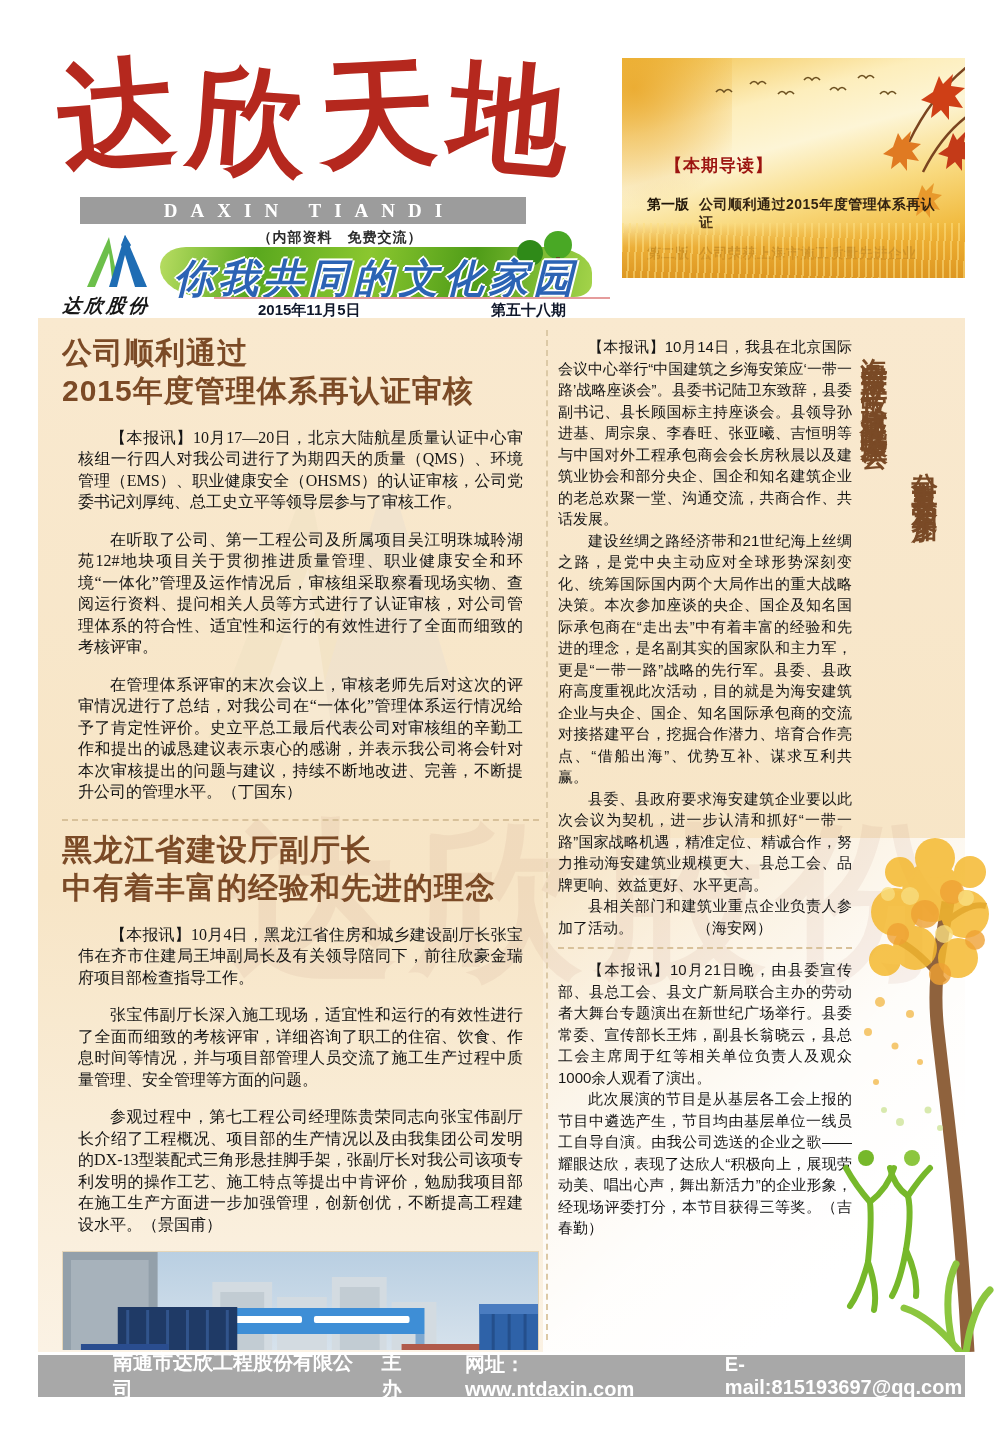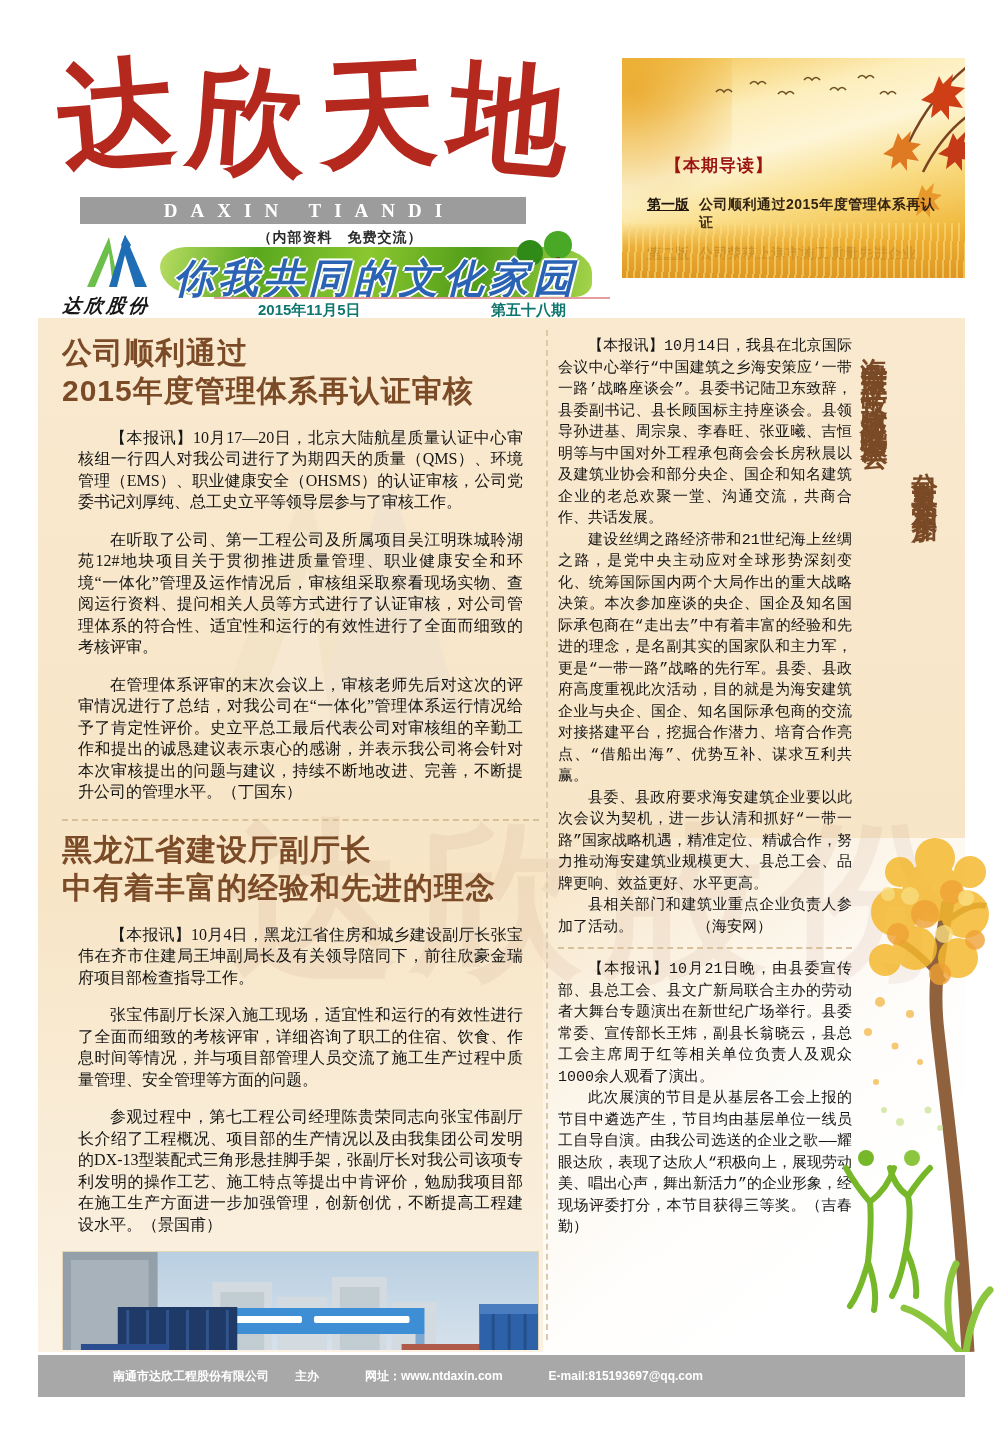--- a/index.html
+++ b/index.html
@@ -27,38 +27,38 @@
   .m-banner{position:absolute;left:160px;top:247px;width:432px;height:50px;
           background:linear-gradient(100deg,#b8dd62 0%,#5aa81e 22%,#8bc72f 48%,#4f9c18 72%,#a4d44a 100%);
           border-radius:26px 42px 18px 46px / 20px 26px 14px 30px;}
   .m-banner svg{position:absolute;right:14px;top:-16px;}
   .m-slogan{position:absolute;left:0;top:4px;width:100%;text-align:center;
           font-weight:900;font-style:italic;font-size:40px;color:#2b63b4;letter-spacing:5px;
           text-shadow:-2px 0 0 #fff,2px 0 0 #fff,0 -2px 0 #fff,0 2px 0 #fff,1px 1px 0 #fff,-1px -1px 0 #fff;}
   .m-underline{position:absolute;left:214px;top:297px;width:396px;height:2px;background:#e59c9c;}
   .m-daterow{position:absolute;left:214px;top:301px;width:396px;display:flex;
           justify-content:space-between;padding:0 44px;box-sizing:border-box;
-          font-weight:700;font-size:15px;color:#0f766e;}
+          font-weight:700;font-size:15px;color:#0f172a;}
 
   
   .guide{position:absolute;left:622px;top:58px;width:343px;height:220px;overflow:hidden;
          background:linear-gradient(165deg,#f2c149 0%,#fdeebc 26%,#fdf5d6 42%,#f9db82 62%,#f1bb40 82%,#e9a92f 100%);}
   .guide-texture{position:absolute;left:-30px;top:-30px;width:140px;height:200px;
          background:radial-gradient(circle at 30% 30%,rgba(233,166,40,.85),rgba(233,166,40,0) 70%);}
   .guide-wheat{position:absolute;left:0;bottom:0;width:100%;height:55px;
          background:linear-gradient(180deg,rgba(240,185,60,0) 0%,rgba(233,166,43,.85) 45%,#dd9722 100%);}
   .guide-wheat::after{content:"";position:absolute;inset:0;
          background:repeating-linear-gradient(93deg,rgba(252,222,130,.55) 0 2px,rgba(0,0,0,0) 2px 7px);}
   .guide-birds{position:absolute;left:90px;top:12px;}
   .guide-leaves{position:absolute;right:-8px;top:-6px;}
   .guide-title{position:absolute;left:43px;top:96px;font-weight:900;font-size:17px;
          color:#9c1410;letter-spacing:1px;}
   .guide-items{position:absolute;left:25px;top:138px;width:300px;}
   .guide-item{display:flex;align-items:baseline;margin-bottom:13px;font-weight:800;font-size:14px;}
-  .guide-item .gl{color:#1f1407;margin-right:10px;white-space:nowrap;text-decoration:underline;}
+  .guide-item .gl{color:#1f1407;margin-right:10px;white-space:nowrap;}
   .guide-item .gt{color:#332312;letter-spacing:.5px;}
 
   
   .panel{position:absolute;left:38px;top:318px;width:927px;height:1034px;
          background:linear-gradient(180deg,#f9e9cf 0%,#f7e5c6 55%,#f9ecd6 78%,#fbf2e4 100%);}
   .panel-white{position:absolute;left:505px;top:520px;right:0;bottom:0;
          background:linear-gradient(135deg,rgba(255,255,255,0) 0%,rgba(255,255,255,.9) 55%,#fff 78%);}
   .wm-logo{position:absolute;left:150px;top:130px;opacity:.55;}
   .wm-text{position:absolute;left:190px;top:470px;font-family:"Liberation Serif","DejaVu Serif",serif;
          font-weight:900;font-size:170px;letter-spacing:14px;color:rgba(190,125,105,.10);white-space:nowrap;}
@@ -67,39 +67,39 @@
   .art-title{font-weight:900;color:#7b4a26;text-align:left;line-height:1.28;margin:0 0 8px 0;}
   .art-title .t1,.art-title .t2{display:block;}
   .dashed-h{border:none;border-top:2px dashed #d8c19a;margin:9px 0 10px 0;}
 
   .col-left{position:absolute;left:24px;top:16px;width:477px;height:1016px;overflow:hidden;}
   .col-left .art-title{font-size:30px;letter-spacing:1px;}
   .col-left p{margin:16px;font-family:"Liberation Serif","DejaVu Serif",serif;font-size:16px;
          line-height:21.5px;color:#151515;text-align:justify;text-indent:2em;}
 
   .col-mid{position:absolute;left:520px;top:18px;width:294px;height:1012px;overflow:hidden;}
-  .col-mid p{margin:0;font-family:Liberation Mono, monospace;font-size:15px;
+  .col-mid p{margin:0;font-family:Liberation Sans, sans-serif;font-size:15px;
          line-height:21.5px;color:#151515;text-align:justify;text-indent:2em;}
   .col-mid .art-title{font-size:28px;text-align:left;margin:6px 0 10px 0;}
   .col-mid .art-title .t1{padding-left:4px;}
   .col-mid .art-title .t2{text-align:right;padding-right:6px;}
   .credit-gap{display:inline-block;width:64px;}
 
   .vtitle{position:absolute;writing-mode:vertical-rl;font-weight:900;color:#7a4a26;
          letter-spacing:5px;}
   .vtitle-main{left:856px;top:336px;font-size:27px;height:565px;}
   .vtitle-sub{left:908px;top:452px;font-size:26px;height:450px;}
 
   .photo{display:block;width:475px;height:253px;border:1px solid #e6d6b8;margin-top:4px;background:#cfd8df;}
 
   .tree{position:absolute;left:840px;top:562px;}
 
   
   .footer{position:absolute;left:38px;top:1355px;width:927px;height:42px;background:#a8a8a8;
-         display:flex;align-items:center;color:#fff;font-weight:600;font-size:12px;}
+         display:flex;align-items:center;color:#fff;font-weight:600;font-size:20px;}
   .footer .f-company{margin-left:75px;}
   .footer .f-role{margin-left:26px;}
   .footer .f-site{margin-left:46px;}
   .footer .f-mail{margin-left:46px;}
 </style>
 </head>
 <body>
 
 <div class="page">
 

